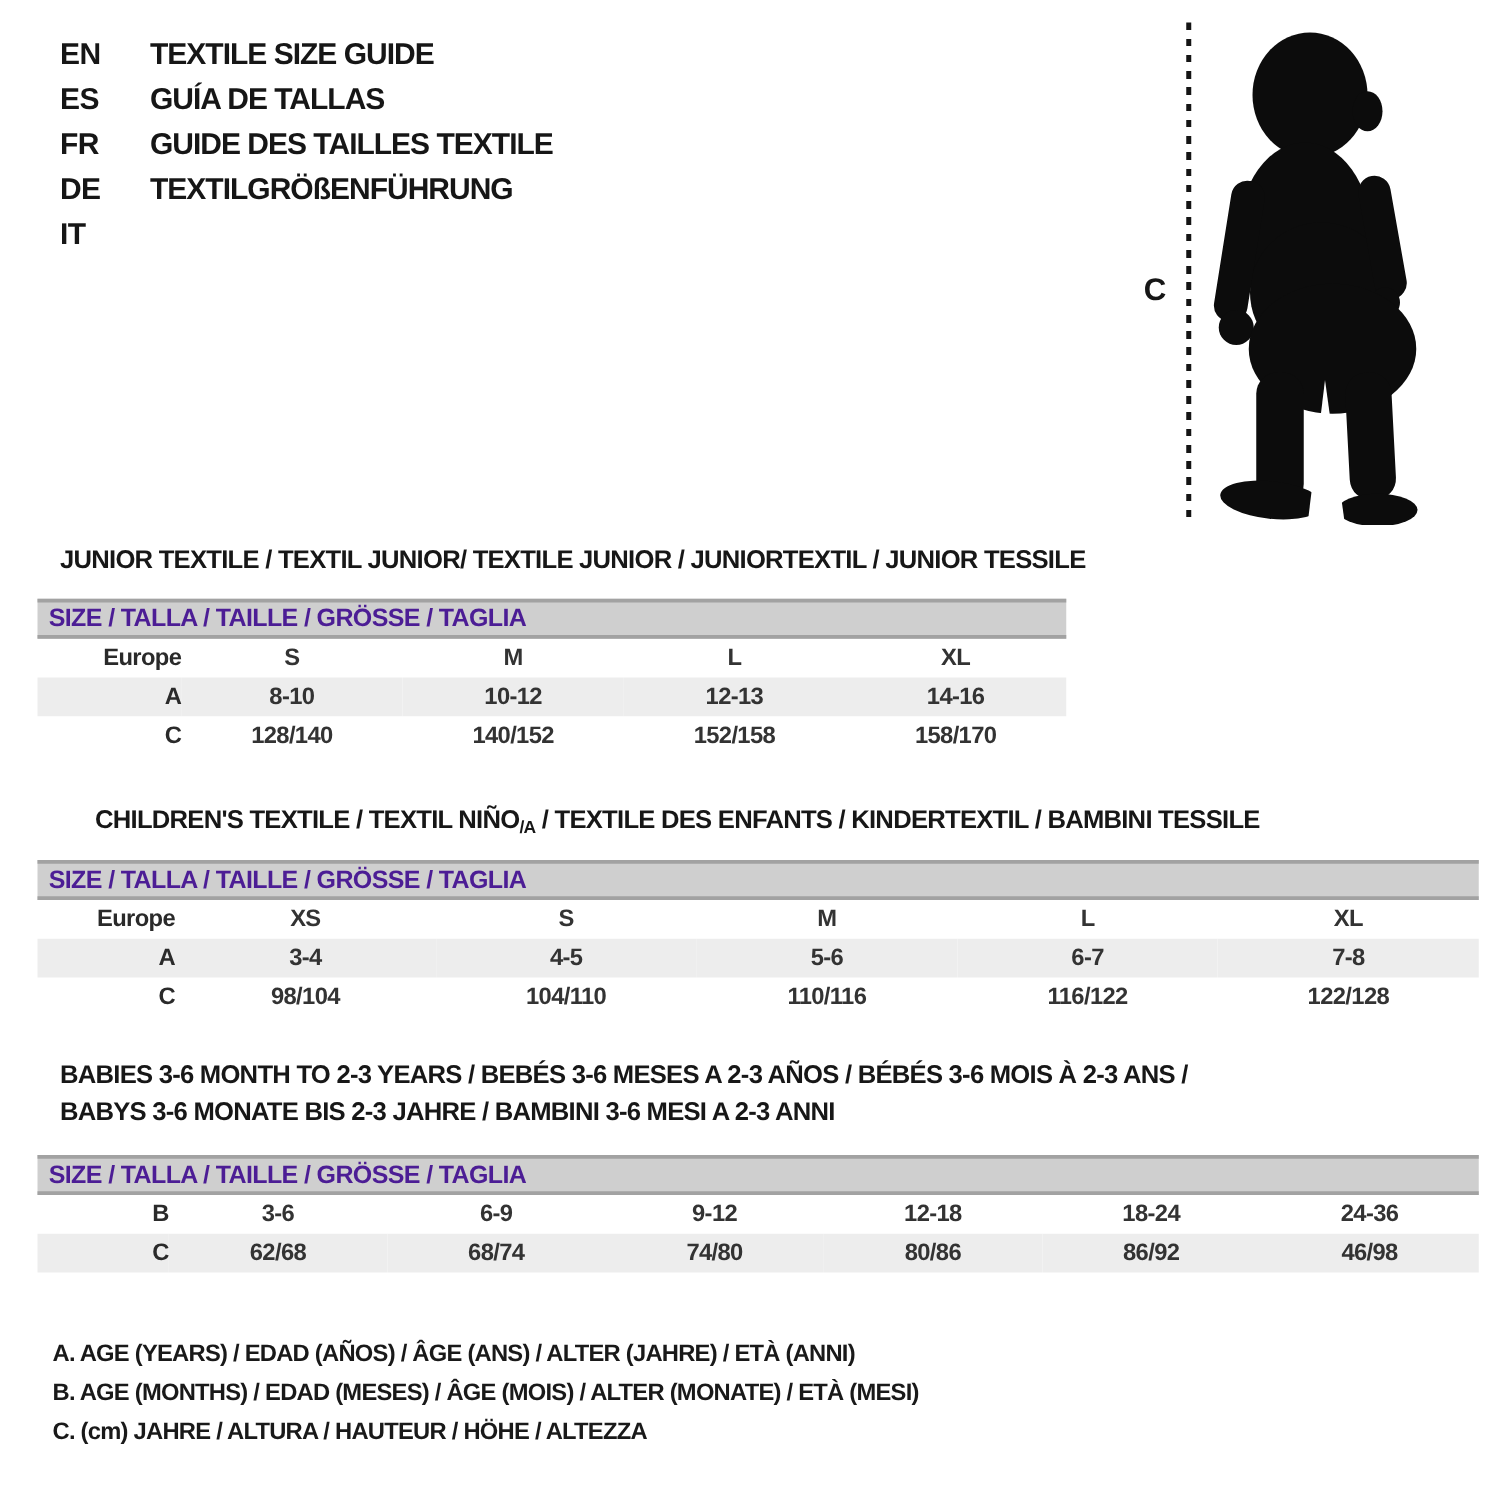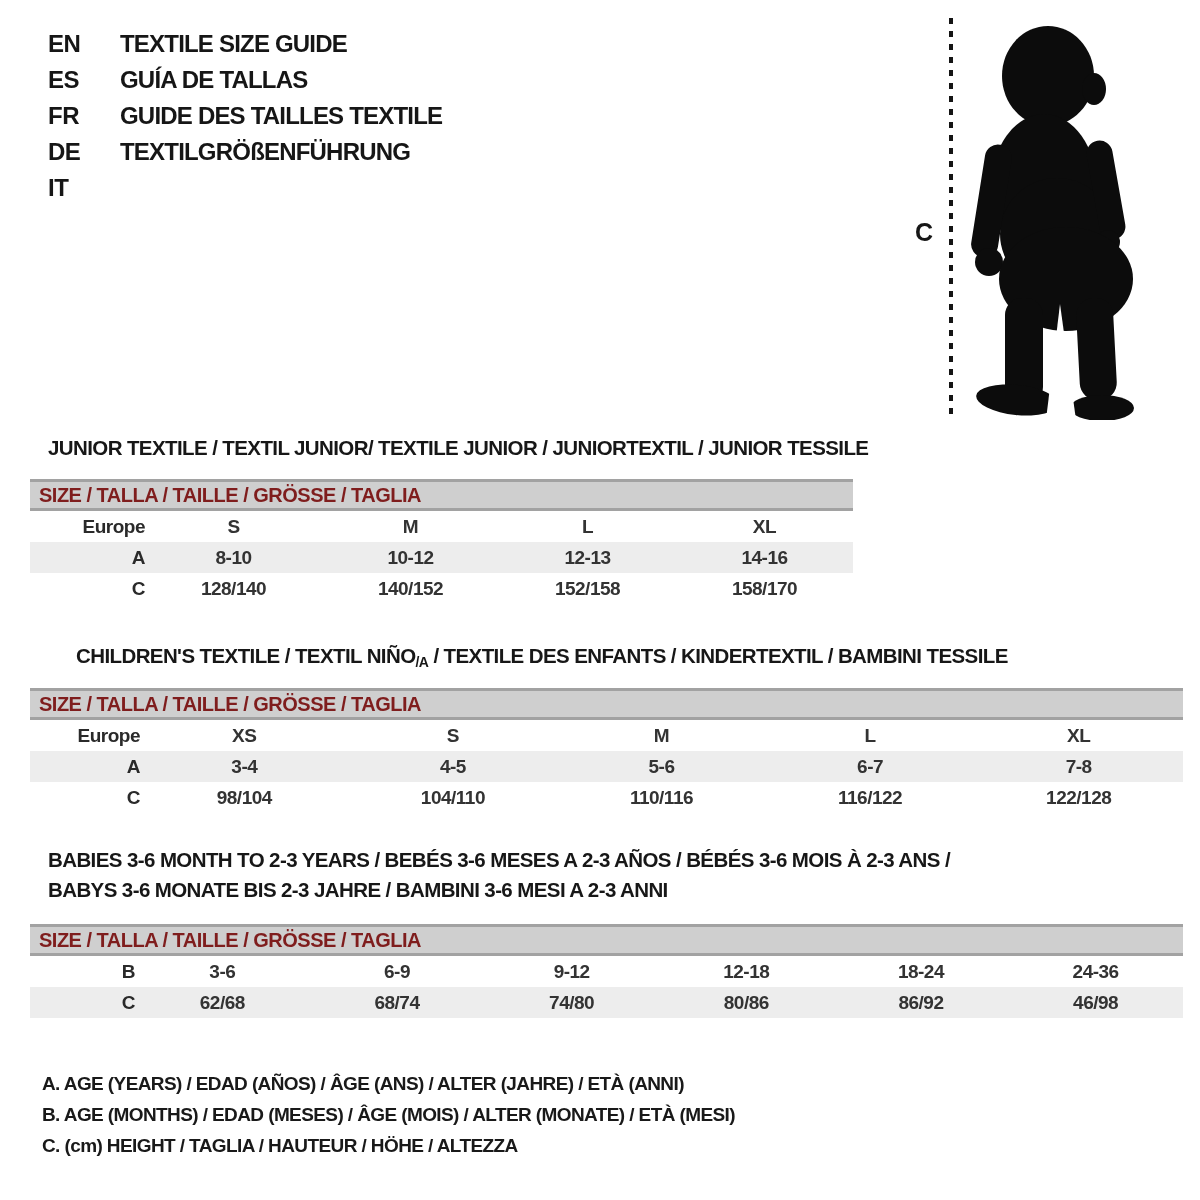--- a/index.html
+++ b/index.html
@@ -46,21 +46,21 @@
 
   
   .size-table-wrap { position: absolute; left: 30px; }
   .size-bar {
     height: 32px;
     background: #cfcfcf;
     border-top: 3px solid #a2a2a2;
     border-bottom: 3px solid #a2a2a2;
     display: flex; align-items: center;
     padding-left: 9px;
-    font-size: 20px; font-weight: 700; letter-spacing: -0.5px; color: #7f1d1d;
+    font-size: 20px; font-weight: 700; letter-spacing: -0.5px; color: #4c1d95;
     white-space: nowrap;
   }
   table.size-table { border-collapse: collapse; table-layout: fixed; width: 100%; }
   table.size-table td {
     height: 31px; text-align: center; vertical-align: middle;
     font-size: 19px; font-weight: 700; letter-spacing: -0.5px; color: #333333;
   }
   table.size-table td.row-label {
     text-align: right; padding-left: 9px; color: #2a2a2a;
   }
@@ -259,16 +259,16 @@
         <td>86/92</td>
         <td>46/98</td>
       </tr>
     </tbody>
       </table>
   </div>
 
   <div class="legend">
     <div class="legend-line">A. AGE (YEARS) / EDAD (AÑOS) / ÂGE (ANS) / ALTER (JAHRE) / ETÀ (ANNI)</div>
     <div class="legend-line">B. AGE (MONTHS) / EDAD (MESES) / ÂGE (MOIS) / ALTER (MONATE) / ETÀ (MESI)</div>
-    <div class="legend-line">C. (cm) HEIGHT / TAGLIA / HAUTEUR / HÖHE / ALTEZZA</div>
+    <div class="legend-line">C. (cm) JAHRE / ALTURA / HAUTEUR / HÖHE / ALTEZZA</div>
   </div>
 
 </div>
 
 </body></html>

